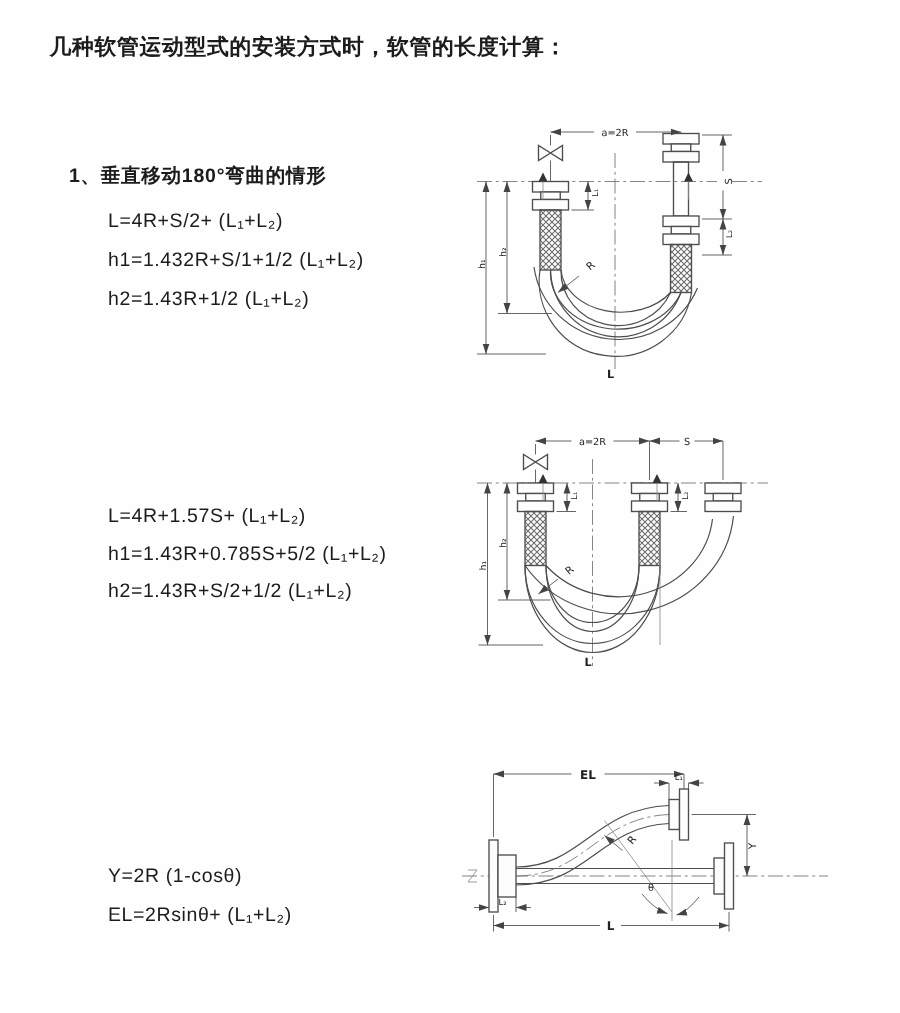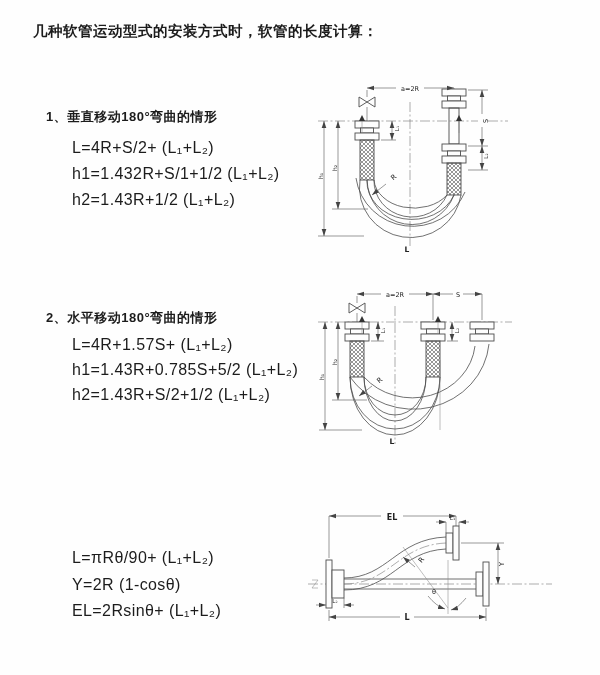--- a/index.html
+++ b/index.html
@@ -5,21 +5,21 @@
   html,body{margin:0;padding:0;}
   body{
     width:600px;height:675px;background:#ffffff;
     font-family:"Liberation Sans","DejaVu Sans",sans-serif;
     color:#1c1c1c;
   }
   .page{position:relative;width:600px;height:675px;background:#fefefe;overflow:hidden;}
   .line{position:absolute;white-space:nowrap;}
   .doc-title{font-size:14.5px;font-weight:700;letter-spacing:.5px;}
   .sec-heading{font-size:13px;font-weight:700;letter-spacing:.5px;}
-  .formula{font-size:16px;font-weight:500;letter-spacing:.4px;}
+  .formula{font-size:13px;font-weight:500;letter-spacing:.4px;}
   .diagram{position:absolute;}
   svg text{fill:#222;font-family:"DejaVu Sans","Liberation Sans",sans-serif;}
   .obj{stroke:#4d4d4d;stroke-width:.9;fill:none;}
   .objf{stroke:#4d4d4d;stroke-width:.9;fill:#fdfdfd;}
   .dim{stroke:#555;stroke-width:.6;fill:none;}
   .thin{stroke:#8a8a8a;stroke-width:.55;fill:none;}
   .cl{stroke:#777;stroke-width:.6;fill:none;stroke-dasharray:10 2.5 2 2.5;}
   .hoseL{stroke:#4d4d4d;stroke-width:.8;fill:none;}
 </style>
 </head>
@@ -27,26 +27,24 @@
 
 <div class="page">
 
   <div class="line doc-title" style="left:33px;top:22px">几种软管运动型式的安装方式时，软管的长度计算：</div>
 
   <div class="line sec-heading" style="left:46px;top:108px">1、垂直移动180°弯曲的情形</div>
   <div class="line formula" style="left:72px;top:139px">L=4R+S/2+ (L₁+L₂)</div>
   <div class="line formula" style="left:72px;top:165px">h1=1.432R+S/1+1/2 (L₁+L₂)</div>
   <div class="line formula" style="left:72px;top:191px">h2=1.43R+1/2 (L₁+L₂)</div>
 
-  <div class="line sec-heading" style="left:46px;top:309px">2、水平移动180°弯曲的情形</div>
   <div class="line formula" style="left:72px;top:336px">L=4R+1.57S+ (L₁+L₂)</div>
   <div class="line formula" style="left:72px;top:361px">h1=1.43R+0.785S+5/2 (L₁+L₂)</div>
   <div class="line formula" style="left:72px;top:386px">h2=1.43R+S/2+1/2 (L₁+L₂)</div>
 
-  <div class="line formula" style="left:72px;top:549px">L=πRθ/90+ (L₁+L₂)</div>
   <div class="line formula" style="left:72px;top:576px">Y=2R (1-cosθ)</div>
   <div class="line formula" style="left:72px;top:602px">EL=2Rsinθ+ (L₁+L₂)</div>
 
   <svg class="diagram" style="left:312px;top:76px" width="218" height="178" viewBox="0 0 218 178">
     <defs>
       <marker id="d1ar" markerWidth="8" markerHeight="8" refX="7" refY="3.5" orient="auto-start-reverse" markerUnits="userSpaceOnUse">
         <path d="M0,1.2 L7,3.5 L0,5.8 Z" fill="#444"></path>
       </marker>
       <pattern id="d1h" width="4" height="4" patternUnits="userSpaceOnUse">
         <path d="M0,0 L4,4 M4,0 L0,4" stroke="#6a6a6a" stroke-width="0.7"></path>

